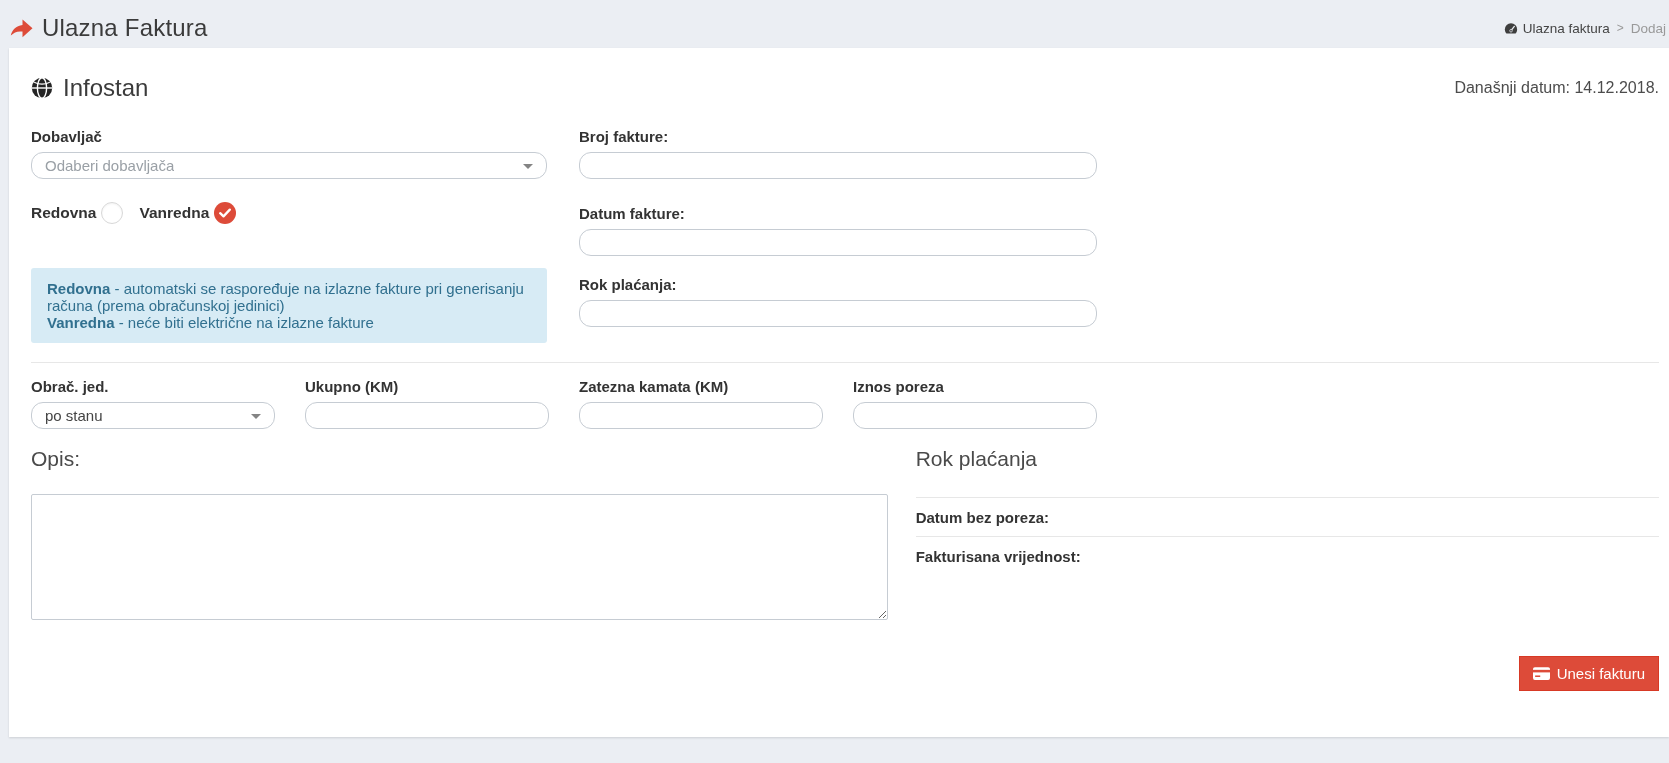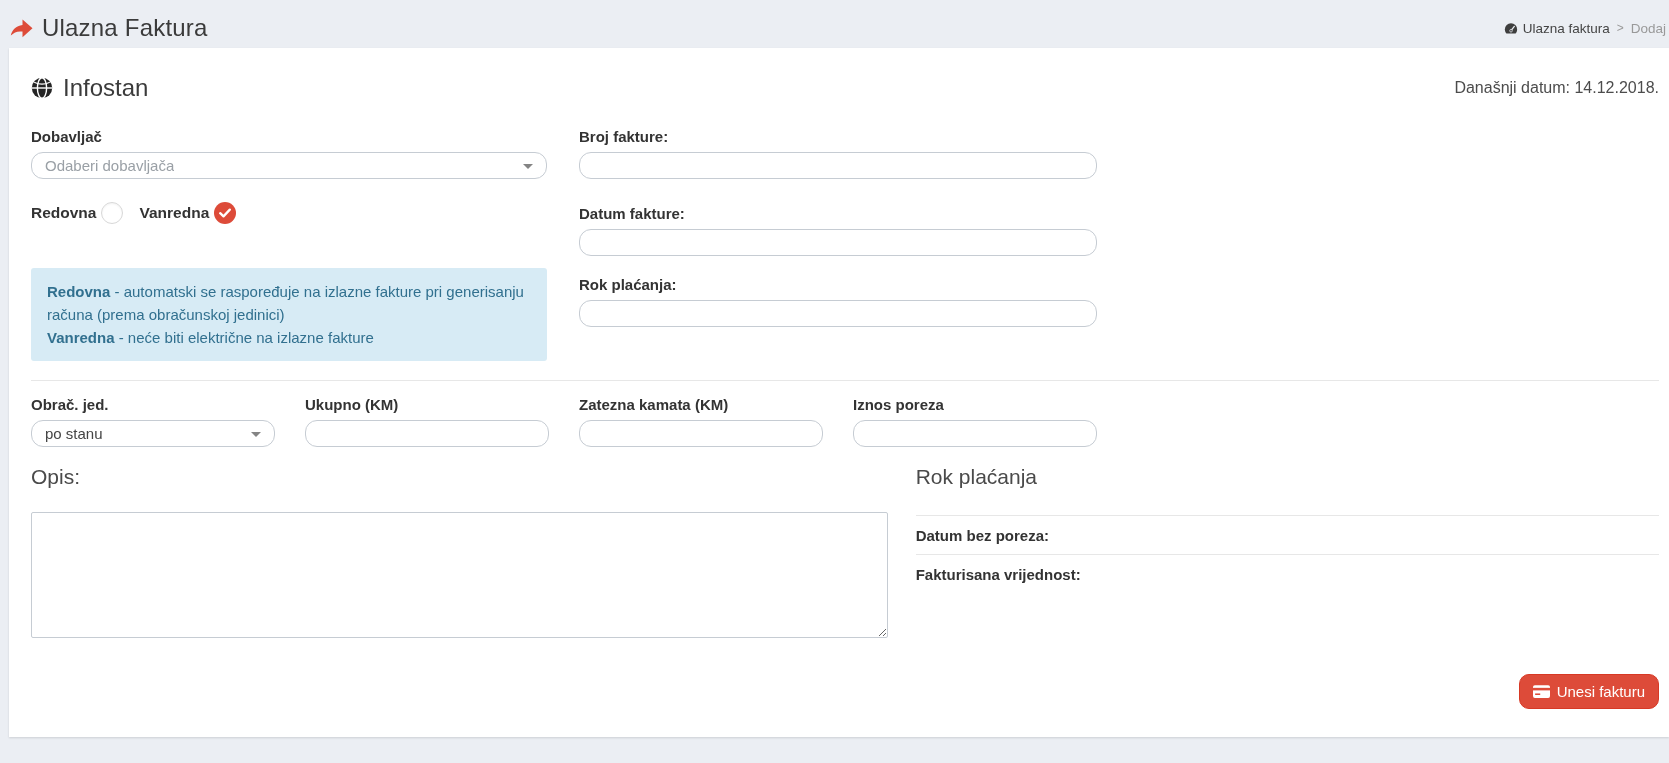--- a/index.html
+++ b/index.html
@@ -55,21 +55,21 @@
   
   .radio-row { display:flex; align-items:center; gap:16px; margin-top:22px; height:23px; }
   .radio-item { display:flex; align-items:center; gap:5px; font-size:15.5px; font-weight:700; color:#333; cursor:pointer; }
   .radio-circle { width:22px; height:22px; border-radius:50%; background:#fff; border:1px solid #d8d8d8;
                   box-shadow:inset 0 1px 2px rgba(0,0,0,.05); }
   .radio-circle.checked { border:none; background:#dd4b39; display:flex; align-items:center; justify-content:center; box-shadow:none; }
 
   
   .info-note {
     margin-top:44px; width:516px; background:#d7ebf5; border-radius:3px;
-    padding:12px 16px; font-size:15px; line-height:23px; color:#31708f;
+    padding:12px 16px; font-size:15px; line-height:17px; color:#31708f;
   }
   .info-note b { font-weight:700; }
 
   .divider { border:none; border-top:1px solid #e7e7e7; margin:19px 0 0 0; }
 
   
   .bottom { display:flex; margin-top:17px; }
   .left-block { width:915px; margin-right:28px; }
   .right-block { width:794px; }
   .section-title { font-size:21px; font-weight:400; color:#4a4a4a; line-height:26px; }
@@ -79,21 +79,21 @@
   }
   .summary-table { margin-top:25px; }
   .summary-row { border-top:1px solid #e7e7e7; padding:11px 0 10px 0; display:flex; }
   .summary-row .s-label { font-size:15px; font-weight:700; color:#333; line-height:17px; }
   .summary-row .s-value { margin-left:10px; font-size:15px; color:#444; }
 
   
   .actions { display:flex; justify-content:flex-end; margin-top:32px; }
   .btn-submit {
     display:flex; align-items:center; gap:7px; height:35px; padding:0 13px;
-    background:#dd4b39; border:1px solid #d73925; border-radius:10px;
+    background:#dd4b39; border:1px solid #d73925; border-radius:0;
     color:#fff; font-size:15px; font-family:inherit; cursor:pointer;
   }
 
   .icon { display:inline-flex; align-items:center; justify-content:center; }
 </style>
 </head>
 <body>
 
 <div class="top-band">
   <div class="title-wrap">

